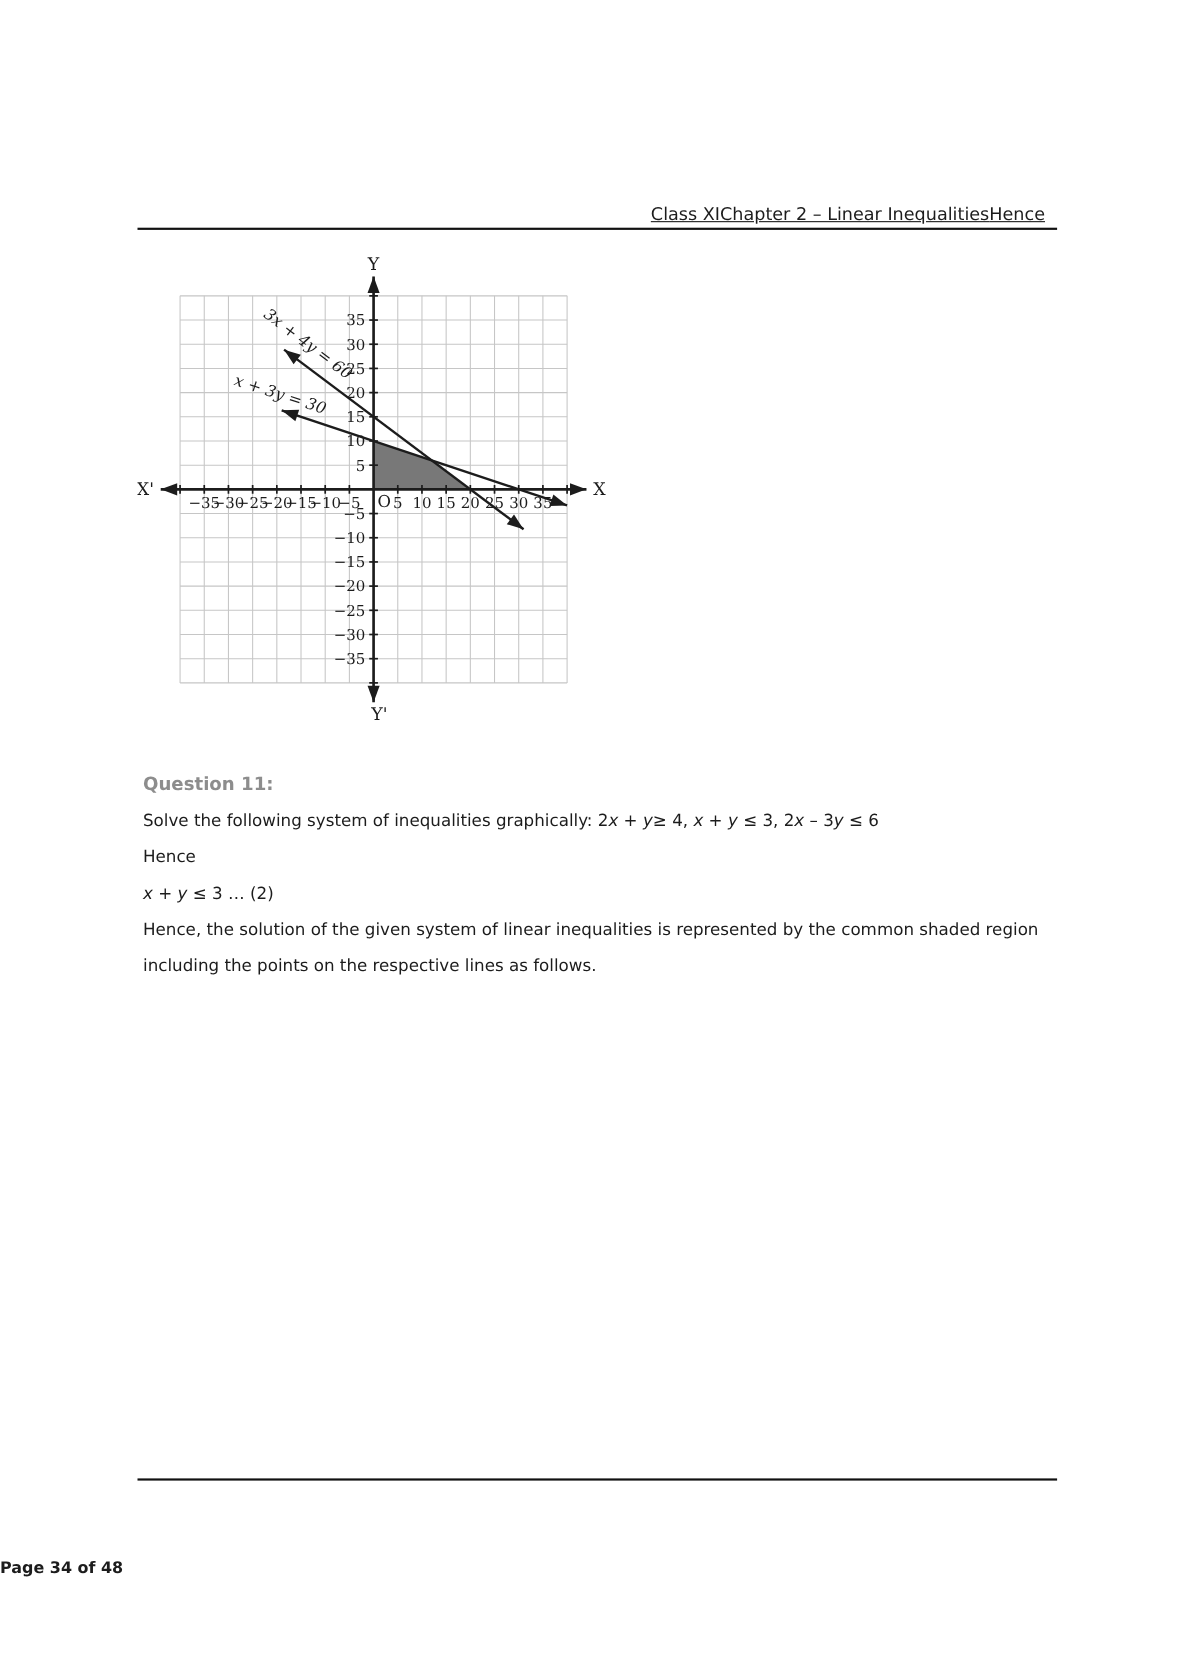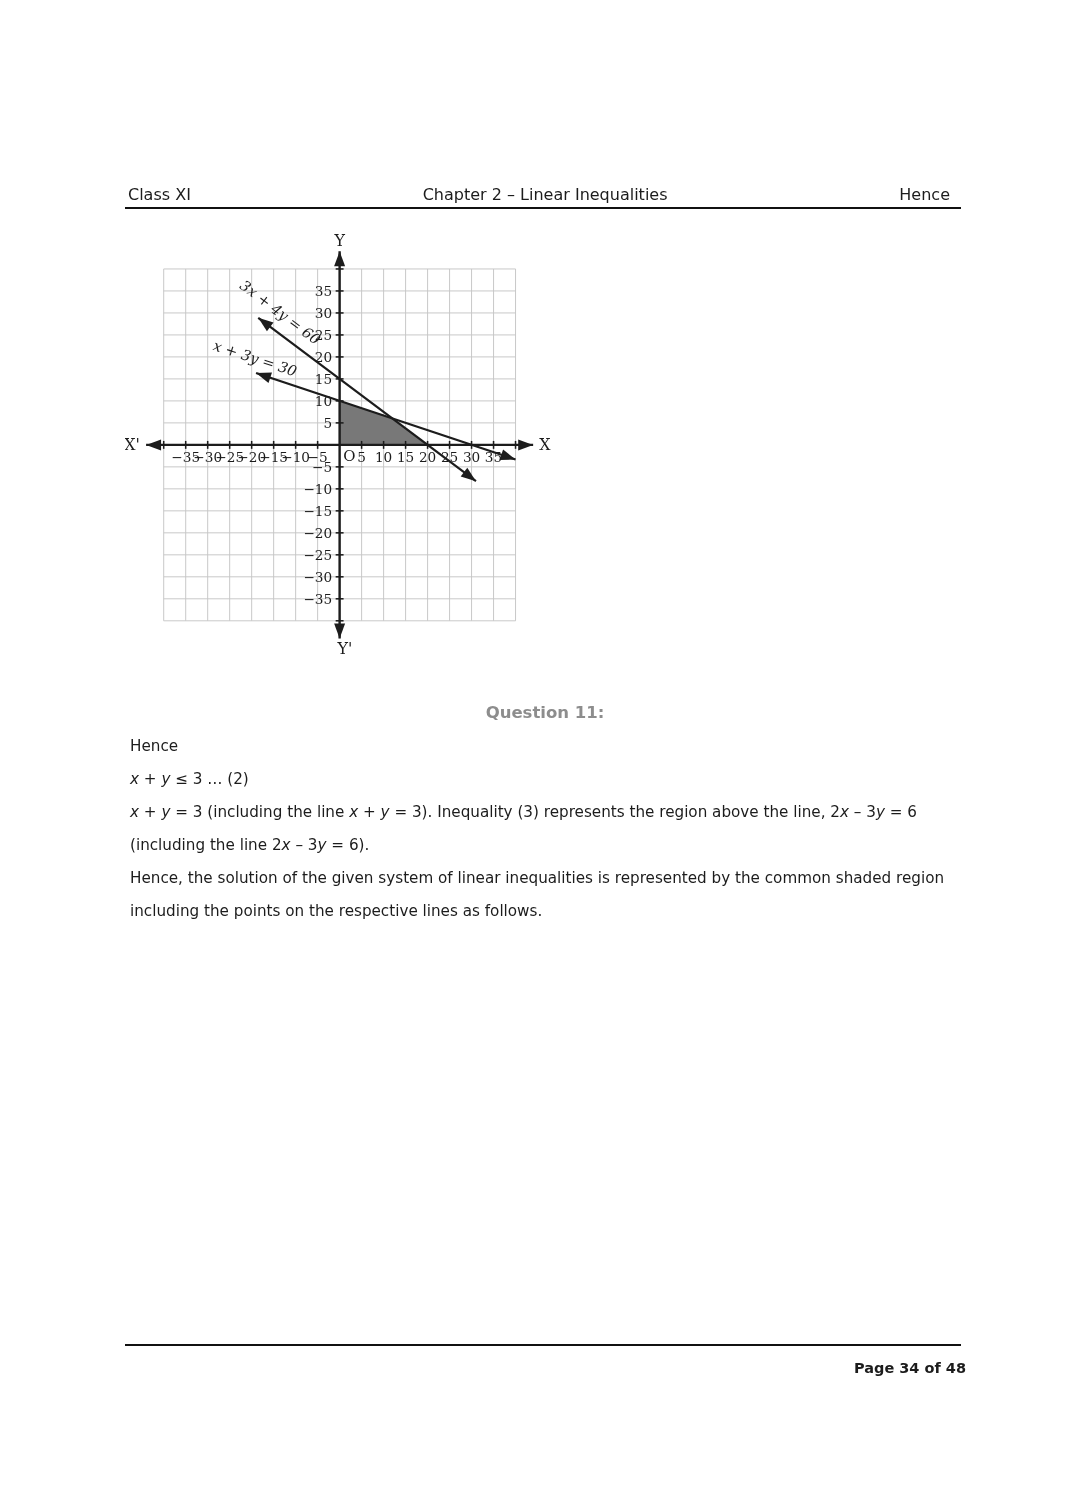--- a/index.html
+++ b/index.html
@@ -1,34 +1,34 @@
 <!DOCTYPE html>
 <html><head>
 <meta charset="utf-8">
 <style>
   html,body{margin:0;padding:0;background:#ffffff;}
   .page{position:relative;width:1079px;height:1511px;background:#ffffff;
         font-family:"DejaVu Sans",sans-serif;color:#1c1c1c;overflow:hidden;}
   
   .hdr{position:absolute;left:128px;top:185px;width:822px;display:flex;
-       justify-content:space-between;align-items:baseline;font-size:16px;}
+       justify-content:flex-end;align-items:baseline;font-size:16px;text-decoration:underline;}
   .rule{position:absolute;left:125px;width:836px;border-top:2px solid #111;}
   .rule.top{top:207px;}
   .rule.bottom{top:1344px;}
   
   .graph-wrap{position:absolute;left:125px;top:228px;width:431px;height:432px;}
   .graph-wrap svg{display:block;width:431px;height:432px;}
   
   .content{position:absolute;left:130px;top:696px;width:830px;
            font-size:15.2px;line-height:33px;}
   .content p{margin:0;}
-  .q-title{font-weight:bold;font-size:16.5px;line-height:34px;text-align:center;}
+  .q-title{font-weight:bold;font-size:16.5px;line-height:34px;}
   .content i{font-style:italic;}
   
-  .footer-text{position:absolute;left:0;top:1360px;width:966px;text-align:right;
+  .footer-text{position:absolute;left:0;top:1418px;width:966px;text-align:left;
                font-weight:bold;font-size:14.5px;}
 </style>
 </head>
 <body>
 
 <div class="page">
 
   <div class="hdr">
     <span>Class XI</span>
     <span>Chapter 2 – Linear Inequalities</span>
@@ -150,22 +150,22 @@
         <text fill="#1c1c1c" font-size="3.3" font-style="italic" font-family="&quot;DejaVu Serif&quot;, serif" text-anchor="middle" transform="translate(-14.2,-29.2) rotate(37)">3x + 4y = 60</text>
         <line x1="-19" y1="-16.33" x2="40" y2="3.33" stroke="#1c1c1c" stroke-width="0.5"></line>
         <polygon points="-19,-16.33 -15.379203353777463,-16.441047947768677 -16.169531565887326,-14.069259315292499" fill="#1c1c1c"></polygon>
         <polygon points="40,3.33 36.37920335377746,3.441047947768682 37.16953156588732,1.0692593152925007" fill="#1c1c1c"></polygon>
         <text fill="#1c1c1c" font-size="3.3" font-style="italic" font-family="&quot;DejaVu Serif&quot;, serif" text-anchor="middle" transform="translate(-19.6,-18.6) rotate(18)">x + 3y = 30</text>
       </svg>
   </figure>
 
   <div class="content">
     <p class="q-title" style="color: rgb(141, 141, 141);">Question 11:</p>
+    <p>Solve the following system of inequalities graphically: 2<i>x</i> + <i>y</i>≥ 4, <i>x</i> + <i>y</i> ≤ 3, 2<i>x</i> – 3<i>y</i> ≤ 6</p>
     <p>Hence</p>
     <p><i>x</i> + <i>y</i> ≤ 3 … (2)</p>
-    <p><i>x</i> + <i>y</i> = 3 (including the line <i>x</i> + <i>y</i> = 3). Inequality (3) represents the region above the line, 2<i>x</i> – 3<i>y</i> = 6 (including the line 2<i>x</i> – 3<i>y</i> = 6).</p>
     <p>Hence, the solution of the given system of linear inequalities is represented by the common shaded region including the points on the respective lines as follows.</p>
   </div>
 
   <div class="rule bottom"></div>
   <div class="footer-text">Page 34 of 48</div>
 
 </div>
 
 </body></html>

